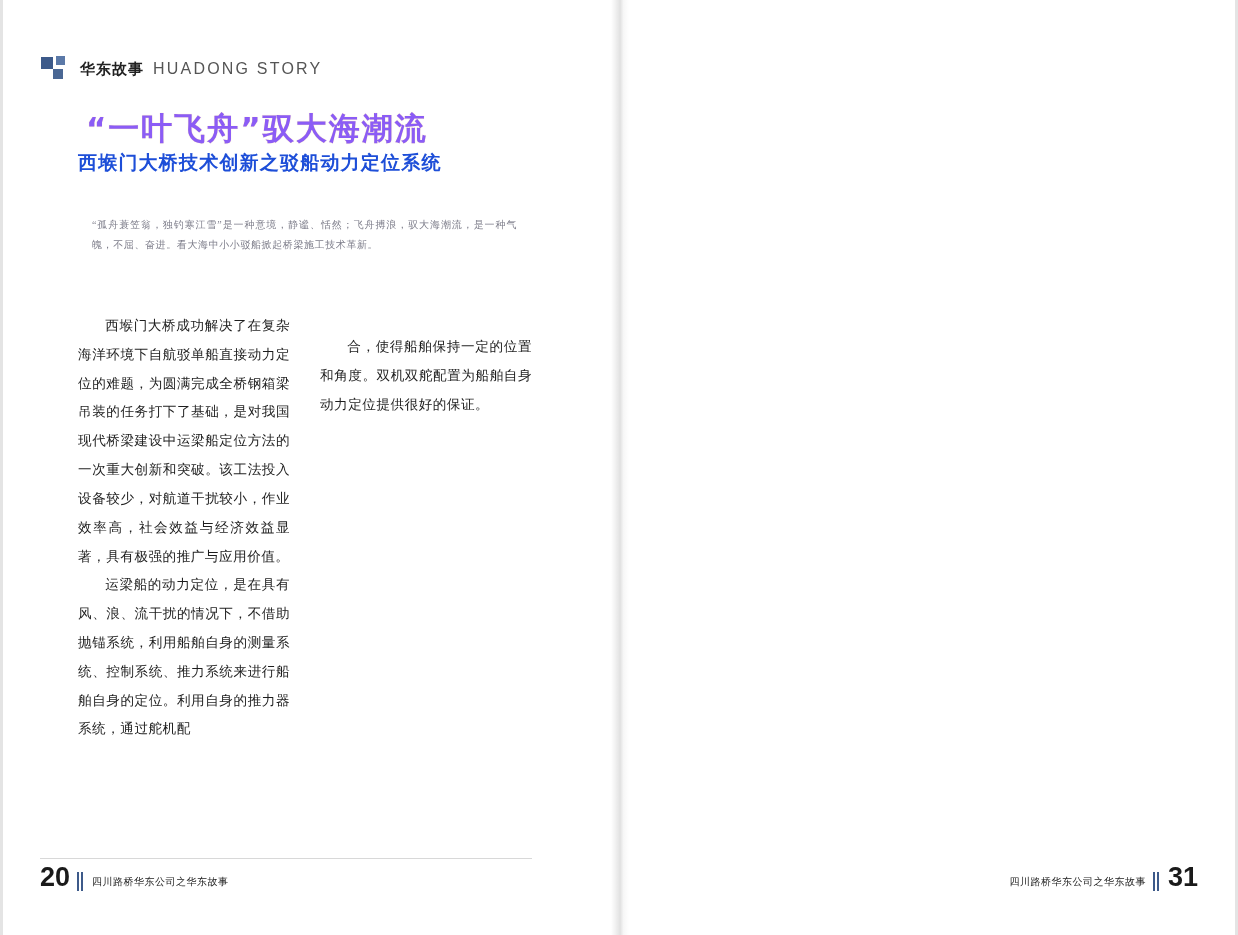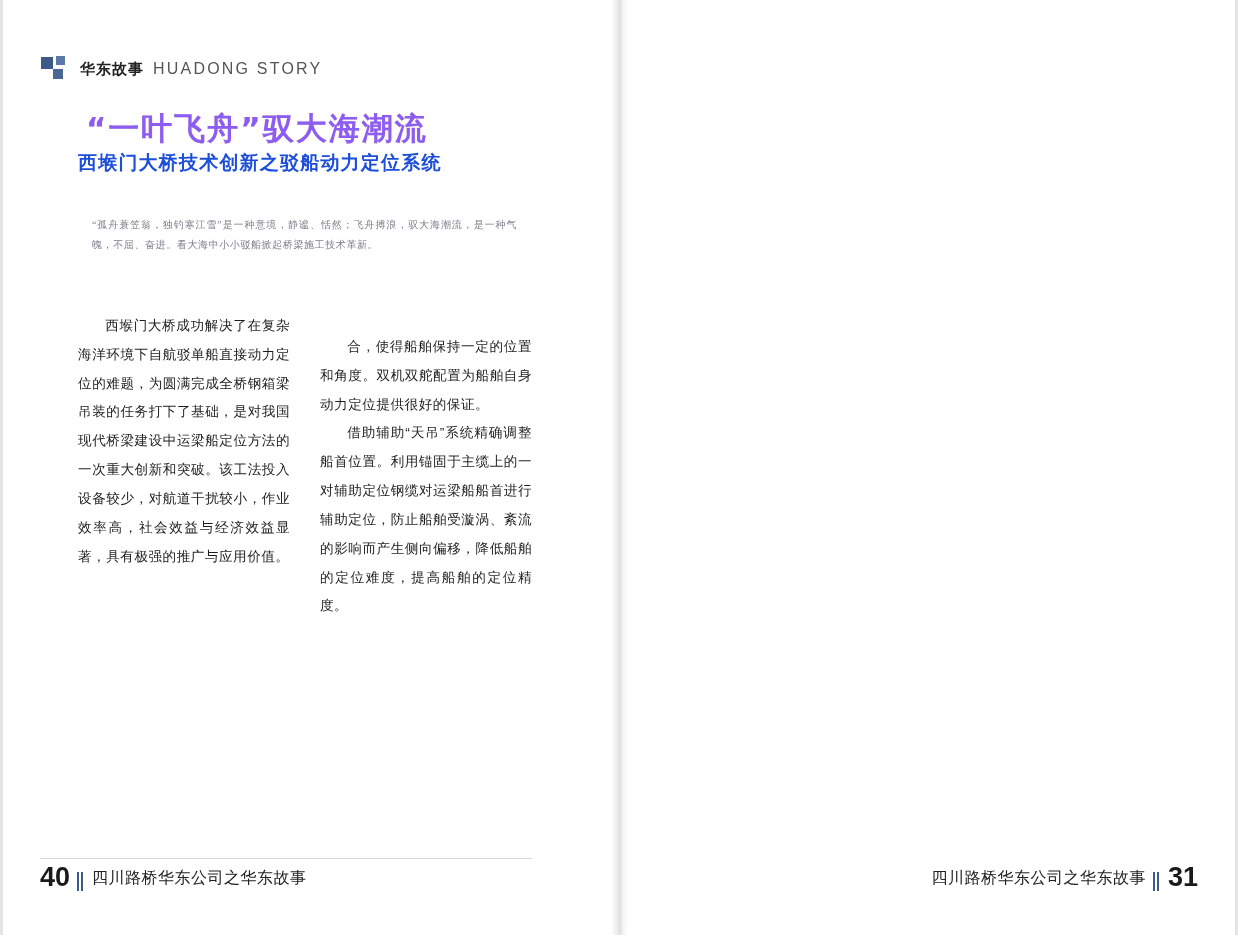--- a/index.html
+++ b/index.html
@@ -162,21 +162,21 @@
   .bars i {
     position: absolute;
     top: 0;
     width: 2px;
     height: 19px;
     background: #3d5a8a;
   }
   .bars i:nth-child(1) { left: 0px; }
   .bars i:nth-child(2) { left: 4px; }
   .footer-text {
-    font-size: 16px;
+    font-size: 10px;
     color: #222;
     letter-spacing: 0.5px;
     padding-bottom: 2px;
   }
   .footer-rule {
     position: absolute;
     bottom: 76px;
     height: 1px;
     background: #d8d8d8;
   }
@@ -199,31 +199,31 @@
       <span class="kicker-en">HUADONG STORY</span>
     </div>
 
     <div id="headline">“一叶飞舟”驭大海潮流</div>
     <div id="subhead">西堠门大桥技术创新之驳船动力定位系统</div>
 
     <div id="lead">“孤舟蓑笠翁，独钓寒江雪”是一种意境，静谧、恬然；飞舟搏浪，驭大海潮流，是一种气魄，不屈、奋进。看大海中小小驳船掀起桥梁施工技术革新。</div>
 
     <div class="col" id="col1">
       <p>西堠门大桥成功解决了在复杂海洋环境下自航驳单船直接动力定位的难题，为圆满完成全桥钢箱梁吊装的任务打下了基础，是对我国现代桥梁建设中运梁船定位方法的一次重大创新和突破。该工法投入设备较少，对航道干扰较小，作业效率高，社会效益与经济效益显著，具有极强的推广与应用价值。</p>
+      <p>运梁船的动力定位，是在具有风、浪、流干扰的情况下，不借助抛锚系统，利用船舶自身的测量系统、控制系统、推力系统来进行船舶自身的定位。利用自身的推力器系统，通过舵机配</p>
     </div>
 
     <div class="col" id="col2">
       <p>合，使得船舶保持一定的位置和角度。双机双舵配置为船舶自身动力定位提供很好的保证。</p>
-      <p>借助辅助“天吊”系统精确调整船首位置。利用锚固于主缆上的一对辅助定位钢缆对运梁船船首进行辅助定位，防止船舶受漩涡、紊流的影响而产生侧向偏移，降低船舶的定位难度，提高船舶的定位精度。</p>
     </div>
 
     <div class="footer-rule" id="rule-left"></div>
 
     <div class="footer" id="footer-left">
-      <span class="pageno">40</span>
+      <span class="pageno">20</span>
       <span class="bars">
           <i></i>
           <i></i>
         </span>
       <span class="footer-text">四川路桥华东公司之华东故事</span>
     </div>
   </div>
 
   <div class="page" id="page-right">
 

